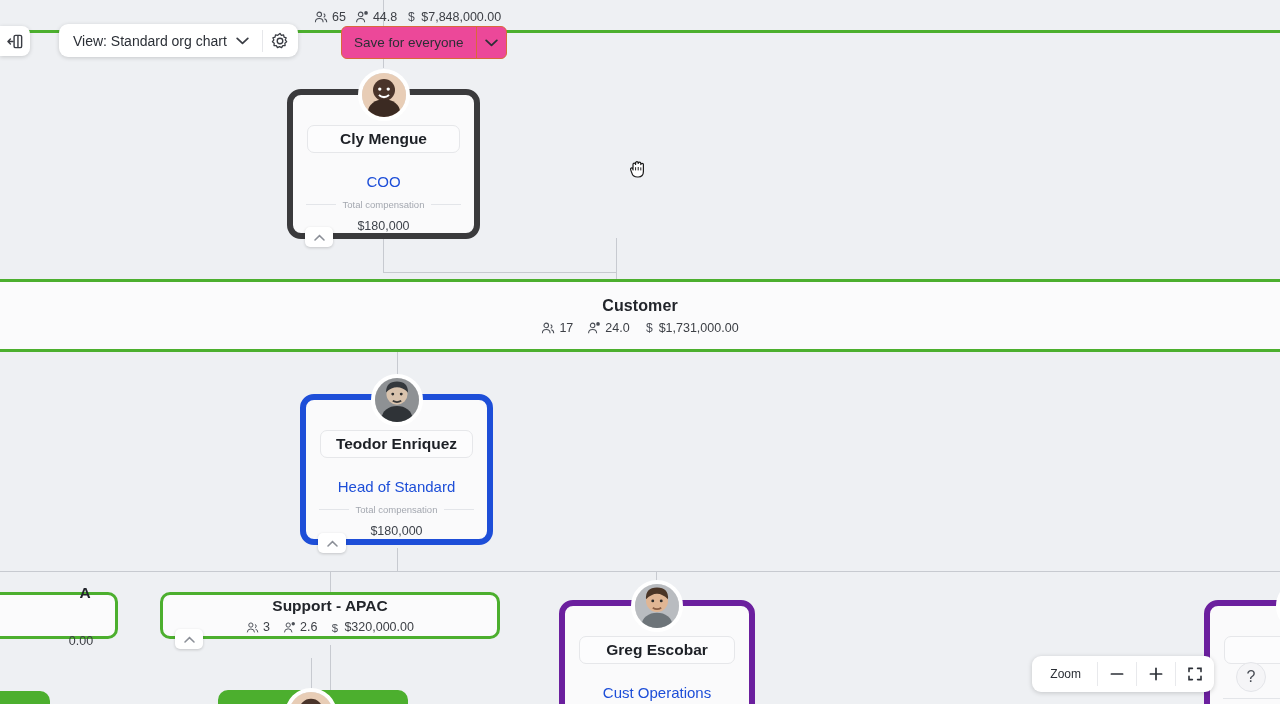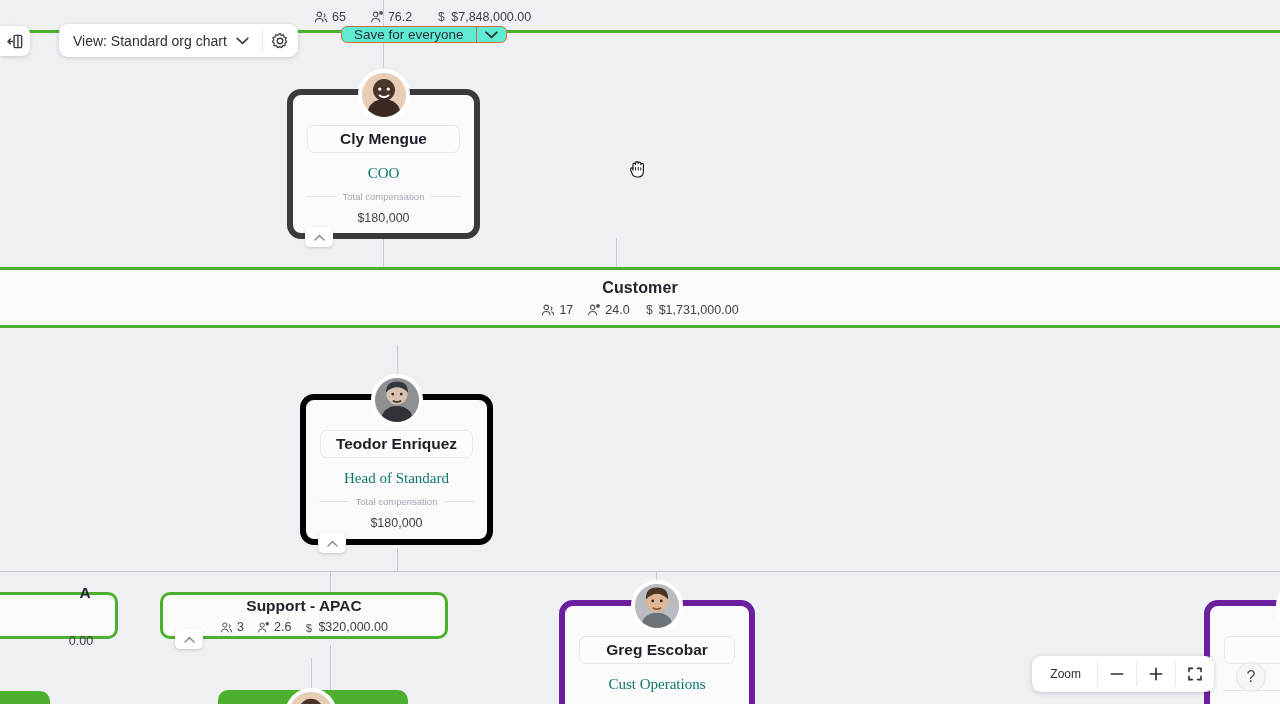--- a/index.html
+++ b/index.html
@@ -39,21 +39,21 @@
 
   
   .card {
     position: absolute;
     background: #fafafb;
     border-radius: 14px;
     z-index: 6;
     display: flex; flex-direction: column; align-items: center;
   }
   .card.dark   { border: 6px solid #3a3a3c; }
-  .card.green  { border: 6px solid #000000; }
+  .card.green  { border: 6px solid #1d4ed8; }
   .card.purple { border: 6px solid #6b1f9e; }
 
   .avatar {
     position: absolute; top: -26px; left: 50%; transform: translateX(-50%);
     width: 52px; height: 52px; border-radius: 50%;
     border: 4px solid #ffffff;
     overflow: hidden; z-index: 8;
     background: #ddd;
   }
   .avatar svg { display: block; width: 100%; height: 100%; }
@@ -62,21 +62,21 @@
     margin-top: 30px;
     width: calc(100% - 28px);
     border: 1px solid #e6e7ea;
     border-radius: 7px;
     background: #fcfcfd;
     text-align: center;
     padding: 4px 6px;
     font-size: 15.5px; font-weight: bold; color: #1d2026;
     white-space: nowrap; overflow: hidden;
   }
-  .role { margin-top: 12px; font-size: 15px; color: #0f766e; white-space: nowrap; font-family: Liberation Serif, serif; }
+  .role { margin-top: 20px; font-size: 15px; color: #1d4ed8; white-space: nowrap; }
   .comp-sep {
     margin-top: 9px; width: calc(100% - 26px);
     display: flex; align-items: center; gap: 7px;
     font-size: 9.5px; color: #a4a8b0; white-space: nowrap;
   }
   .comp-sep:before, .comp-sep:after { content:""; flex:1; height:1px; background:#e3e5e9; }
   .comp-val { margin-top: 9px; font-size: 12.5px; color: #3e434b; }
 
   .collapse-tab {
     position: absolute; left: 12px; bottom: -14px;
@@ -109,31 +109,31 @@
   }
   #sidebar-toggle { left: 0; top: 26px; width: 30px; height: 30px; border-radius: 0 8px 8px 0;
     justify-content: center; }
   #view-pill { left: 59px; top: 24px; height: 33px; }
   .view-btn { display:flex; align-items:center; gap:9px; padding: 0 13px 0 14px; height:100%;
     font-size: 14px; color:#2b2f36; white-space:nowrap; cursor:pointer; }
   .pill-div { width:1px; height:22px; background:#e6e7ea; }
   .gear-btn { width: 35px; height:100%; display:flex; align-items:center; justify-content:center; cursor:pointer; }
 
   #save-pill {
-    position: absolute; left: 341px; top: 26px; height: 17px; z-index: 41;
-    background: #5eead4; border: 1.5px solid #d9693a; border-radius: 6px;
+    position: absolute; left: 341px; top: 26px; height: 33px; z-index: 41;
+    background: #ec4899; border: 1.5px solid #d9693a; border-radius: 6px;
     display: flex; align-items: stretch;
   }
   .save-label { display:flex; align-items:center; padding: 0 12px; font-size: 13.5px;
     color:#2b2f36; font-weight: 500; white-space:nowrap; cursor:pointer; }
   .save-div { width: 1.5px; background: #d9693a; }
   .save-caret { width: 29px; display:flex; align-items:center; justify-content:center; cursor:pointer; }
 
   
-  #header-stats { position: absolute; left: 314px; top: 10px; display:flex; align-items:center; gap: 24px; z-index: 39; }
+  #header-stats { position: absolute; left: 314px; top: 10px; display:flex; align-items:center; gap: 9px; z-index: 39; }
 
   
   #zoom-widget {
     position:absolute; right: 66px; bottom: 12px; height: 36px; z-index: 50;
     background:#fff; border-radius: 9px; box-shadow: 0 1px 5px rgba(0,0,0,.18);
     display:flex; align-items:center;
   }
   .zoom-label { padding: 0 16px 0 18px; font-size: 12px; color:#2b2f36; }
   .zoom-btn { width: 38px; height:100%; display:flex; align-items:center; justify-content:center; cursor:pointer; }
   .zsep { width:1px; height: 24px; background:#e8e9ec; }
@@ -182,21 +182,21 @@
     <div class="role">COO</div>
     <div class="comp-sep">Total compensation</div>
     <div class="comp-val">$180,000</div>
     <div class="collapse-tab">
       <svg width="11" height="7" viewBox="0 0 11 7">
           <path d="M1 6 L5.5 1.6 L10 6" stroke="#8b8f97" stroke-width="1.5" fill="none" stroke-linecap="round"></path>
         </svg>
     </div>
   </div>
 
-  <div class="band" style="top:267px; height:61px;text-align:center;">
+  <div class="band" style="top:279px; height:73px;text-align:center;">
     <div class="band-title">Customer</div>
     <div class="band-stats">
       <span class="stat">
         <svg width="14" height="14" viewBox="0 0 16 16">
           <circle cx="6" cy="5" r="2.6" stroke="#4a4e56" stroke-width="1.2" fill="none"></circle>
           <path d="M1.6 14 q0-4.2 4.4-4.2 T10.4 14" stroke="#4a4e56" stroke-width="1.2" fill="none"></path>
           <path d="M11 4.2 a2.2 2.2 0 0 1 0 4.2" stroke="#4a4e56" stroke-width="1.2" fill="none"></path>
           <path d="M11.8 10.1 q2.7 .6 2.7 3.9" stroke="#4a4e56" stroke-width="1.2" fill="none"></path>
         </svg>
         <span>17</span>
@@ -243,21 +243,21 @@
 
   <div class="gnode" style="left:-60px; top:592px; width:178px; height:47px;">
     <div class="gnode-title" style="margin-left:112px;">A</div>
     <div class="gnode-stats" style="margin-left:104px;margin-top:32px;">
       <span class="stat">
         <span>0.00</span>
       </span>
     </div>
   </div>
 
-  <div class="gnode" style="left:160px; top:592px; width:288px; height:47px;text-align:center;">
+  <div class="gnode" style="left:160px; top:592px; width:340px; height:47px;text-align:center;">
     <div class="gnode-title">Support - APAC</div>
     <div class="gnode-stats">
       <span class="stat">
         <svg width="13" height="13" viewBox="0 0 16 16">
           <circle cx="6" cy="5" r="2.6" stroke="#4a4e56" stroke-width="1.2" fill="none"></circle>
           <path d="M1.6 14 q0-4.2 4.4-4.2 T10.4 14" stroke="#4a4e56" stroke-width="1.2" fill="none"></path>
           <path d="M11 4.2 a2.2 2.2 0 0 1 0 4.2" stroke="#4a4e56" stroke-width="1.2" fill="none"></path>
           <path d="M11.8 10.1 q2.7 .6 2.7 3.9" stroke="#4a4e56" stroke-width="1.2" fill="none"></path>
         </svg>
         <span>3</span>
@@ -365,21 +365,21 @@
         <path d="M11.8 10.1 q2.7 .6 2.7 3.9" stroke="#4a4e56" stroke-width="1.2" fill="none"></path>
       </svg>
       <span>65</span>
     </span>
     <span class="stat">
       <svg width="14" height="14" viewBox="0 0 16 16">
         <circle cx="6.4" cy="5" r="2.6" stroke="#4a4e56" stroke-width="1.2" fill="none"></circle>
         <path d="M1.8 14 q0-4.4 4.6-4.4 T11 14" stroke="#4a4e56" stroke-width="1.2" fill="none"></path>
         <circle cx="12.6" cy="3.3" r="2.1" fill="#4a4e56"></circle>
       </svg>
-      <span>76.2</span>
+      <span>44.8</span>
     </span>
     <span class="stat">
       <svg width="11" height="14" viewBox="0 0 11 15">
         <text x="5.5" y="12.2" font-family="Liberation Sans, sans-serif" font-size="13" fill="#4a4e56" text-anchor="middle">$</text>
       </svg>
       <span>$7,848,000.00</span>
     </span>
   </div>
 
   <div id="zoom-widget">

